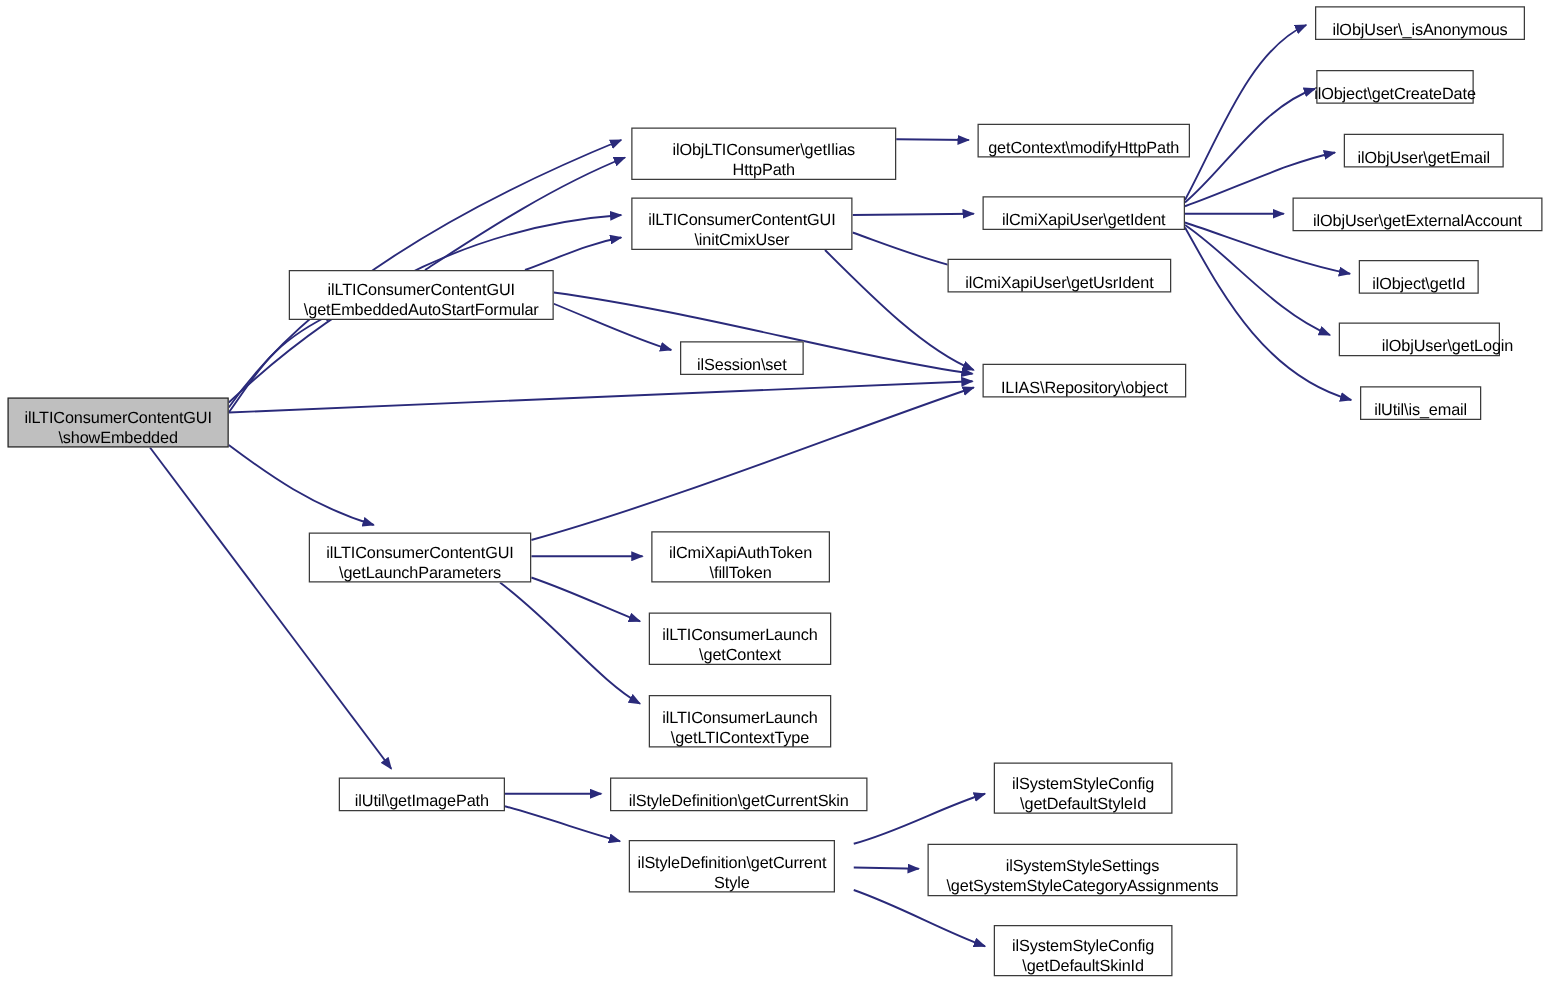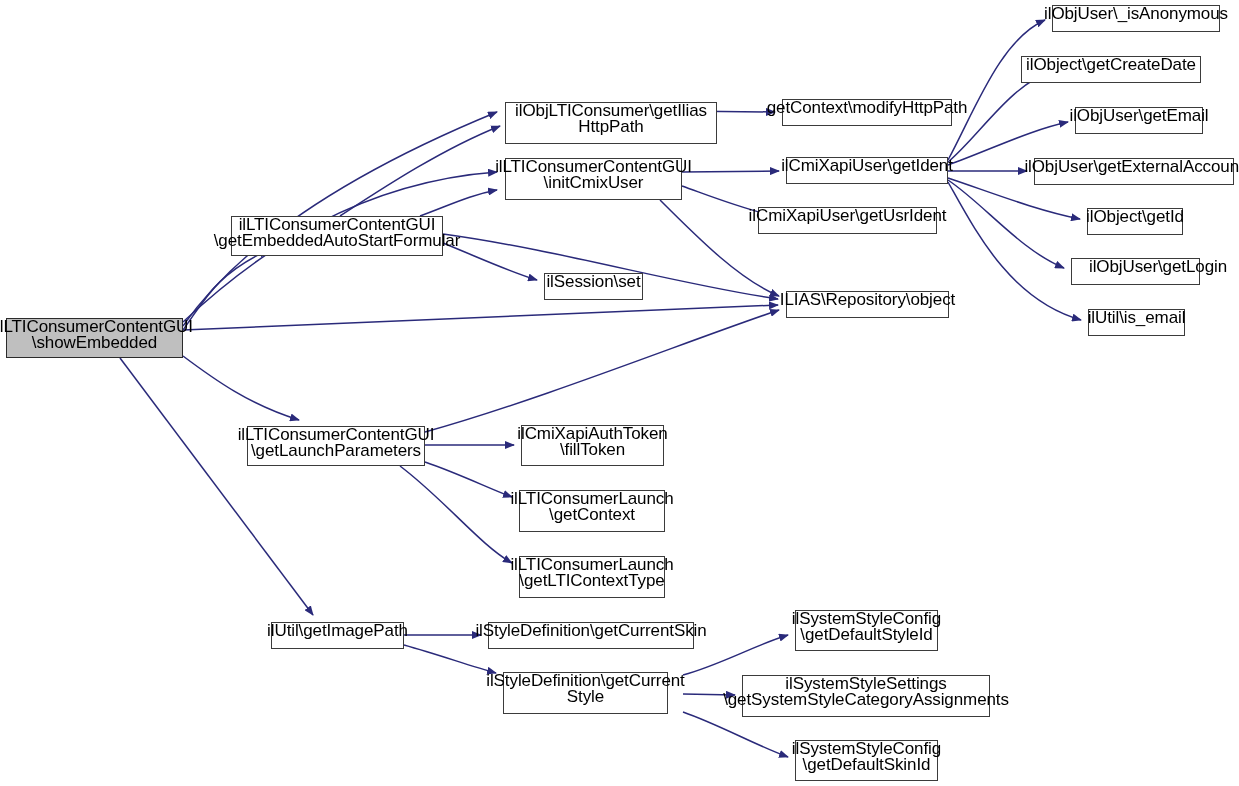--- a/index.html
+++ b/index.html
@@ -5,24 +5,24 @@
   html,body{margin:0;padding:0;background:#ffffff;}
   body{font-family:"Liberation Sans",sans-serif;}
   #canvas{position:relative;width:1239px;height:786px;background:#ffffff;overflow:hidden;}
   #edges{position:absolute;left:0;top:0;width:1239px;height:786px;}
   .node{
     position:absolute;
     box-sizing:border-box;
     border:1px solid #3b3b3b;
     background:#ffffff;
     color:#000000;
-    font-size:17px;
+    font-size:13px;
     line-height:15.5px;
     display:flex;
-    align-items:flex-start;
+    align-items:flex-end;
     justify-content:center;
     text-align:center;
     white-space:pre-line;
     letter-spacing:-0.1px;
     z-index:2;
   }
   .node.root{
     background:#bfbfbf;
     border-color:#2b2b2b;
   }
@@ -79,21 +79,21 @@
       <div class="node" style="left: 505px; top: 90px; width: 212px; height: 42px; margin-top: 12px;"><span>ilObjLTIConsumer\getIlias
 HttpPath</span></div>
       <div class="node" style="left: 505px; top: 158px; width: 177px; height: 42px;"><span>ilLTIConsumerContentGUI
 \initCmixUser</span></div>
       <div class="node" style="left: 544px; top: 273px; width: 99px; height: 27px;"><span>ilSession\set</span></div>
       <div class="node" style="left: 786px; top: 291px; width: 163px; height: 27px;"><span>ILIAS\Repository\object</span></div>
       <div class="node" style="left: 782px; top: 99px; width: 170px; height: 27px;"><span>getContext\modifyHttpPath</span></div>
       <div class="node" style="left: 786px; top: 157px; width: 162px; height: 27px;"><span>ilCmiXapiUser\getIdent</span></div>
       <div class="node" style="left: 758px; top: 207px; width: 179px; height: 27px;"><span>ilCmiXapiUser\getUsrIdent</span></div>
       <div class="node" style="left: 1052px; top: 5px; width: 168px; height: 27px;"><span>ilObjUser\_isAnonymous</span></div>
-      <div class="node" style="left: 1021px; top: 56px; width: 180px; height: 27px;"><span>ilObject\getCreateDate</span></div>
+      <div class="node" style="left: 1053px; top: 56px; width: 126px; height: 27px;"><span>ilObject\getCreateDate</span></div>
       <div class="node" style="left: 1075px; top: 107px; width: 128px; height: 27px;"><span>ilObjUser\getEmail</span></div>
       <div class="node" style="left: 1034px; top: 158px; width: 200px; height: 27px;"><span>ilObjUser\getExternalAccount</span></div>
       <div class="node" style="left: 1087px; top: 208px; width: 96px; height: 27px;"><span>ilObject\getId</span></div>
       <div class="node" style="left: 1071px; top: 258px; width: 129px; height: 27px; padding-left: 45px;"><span>ilObjUser\getLogin</span></div>
       <div class="node" style="left: 1088px; top: 309px; width: 97px; height: 27px;"><span>ilUtil\is_email</span></div>
       <div class="node" style="left: 247px; top: 426px; width: 178px; height: 40px;"><span>ilLTIConsumerContentGUI
 \getLaunchParameters</span></div>
       <div class="node" style="left: 521px; top: 425px; width: 143px; height: 41px;"><span>ilCmiXapiAuthToken
 \fillToken</span></div>
       <div class="node" style="left: 519px; top: 490px; width: 146px; height: 42px;"><span>ilLTIConsumerLaunch

